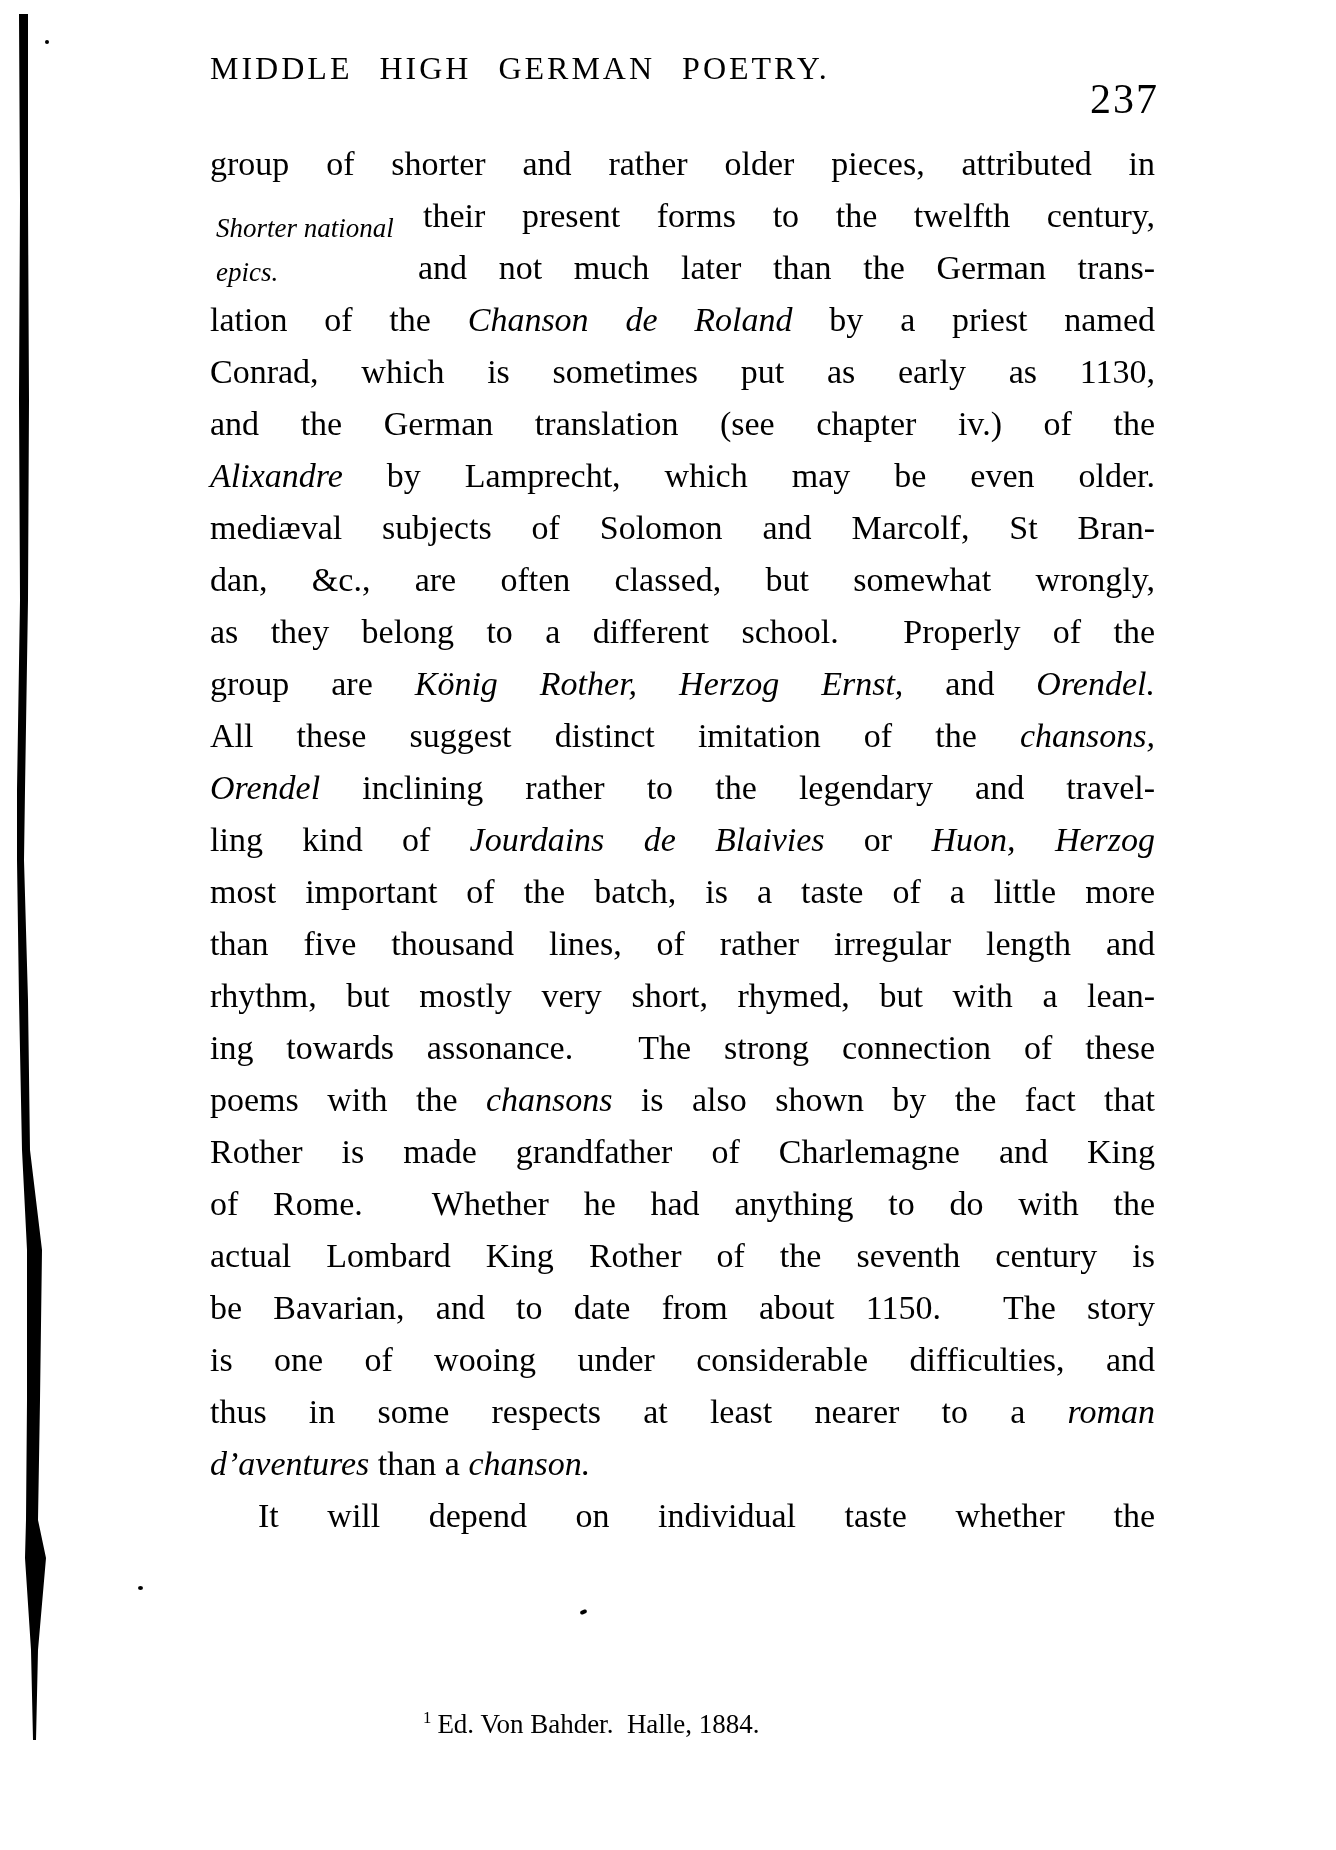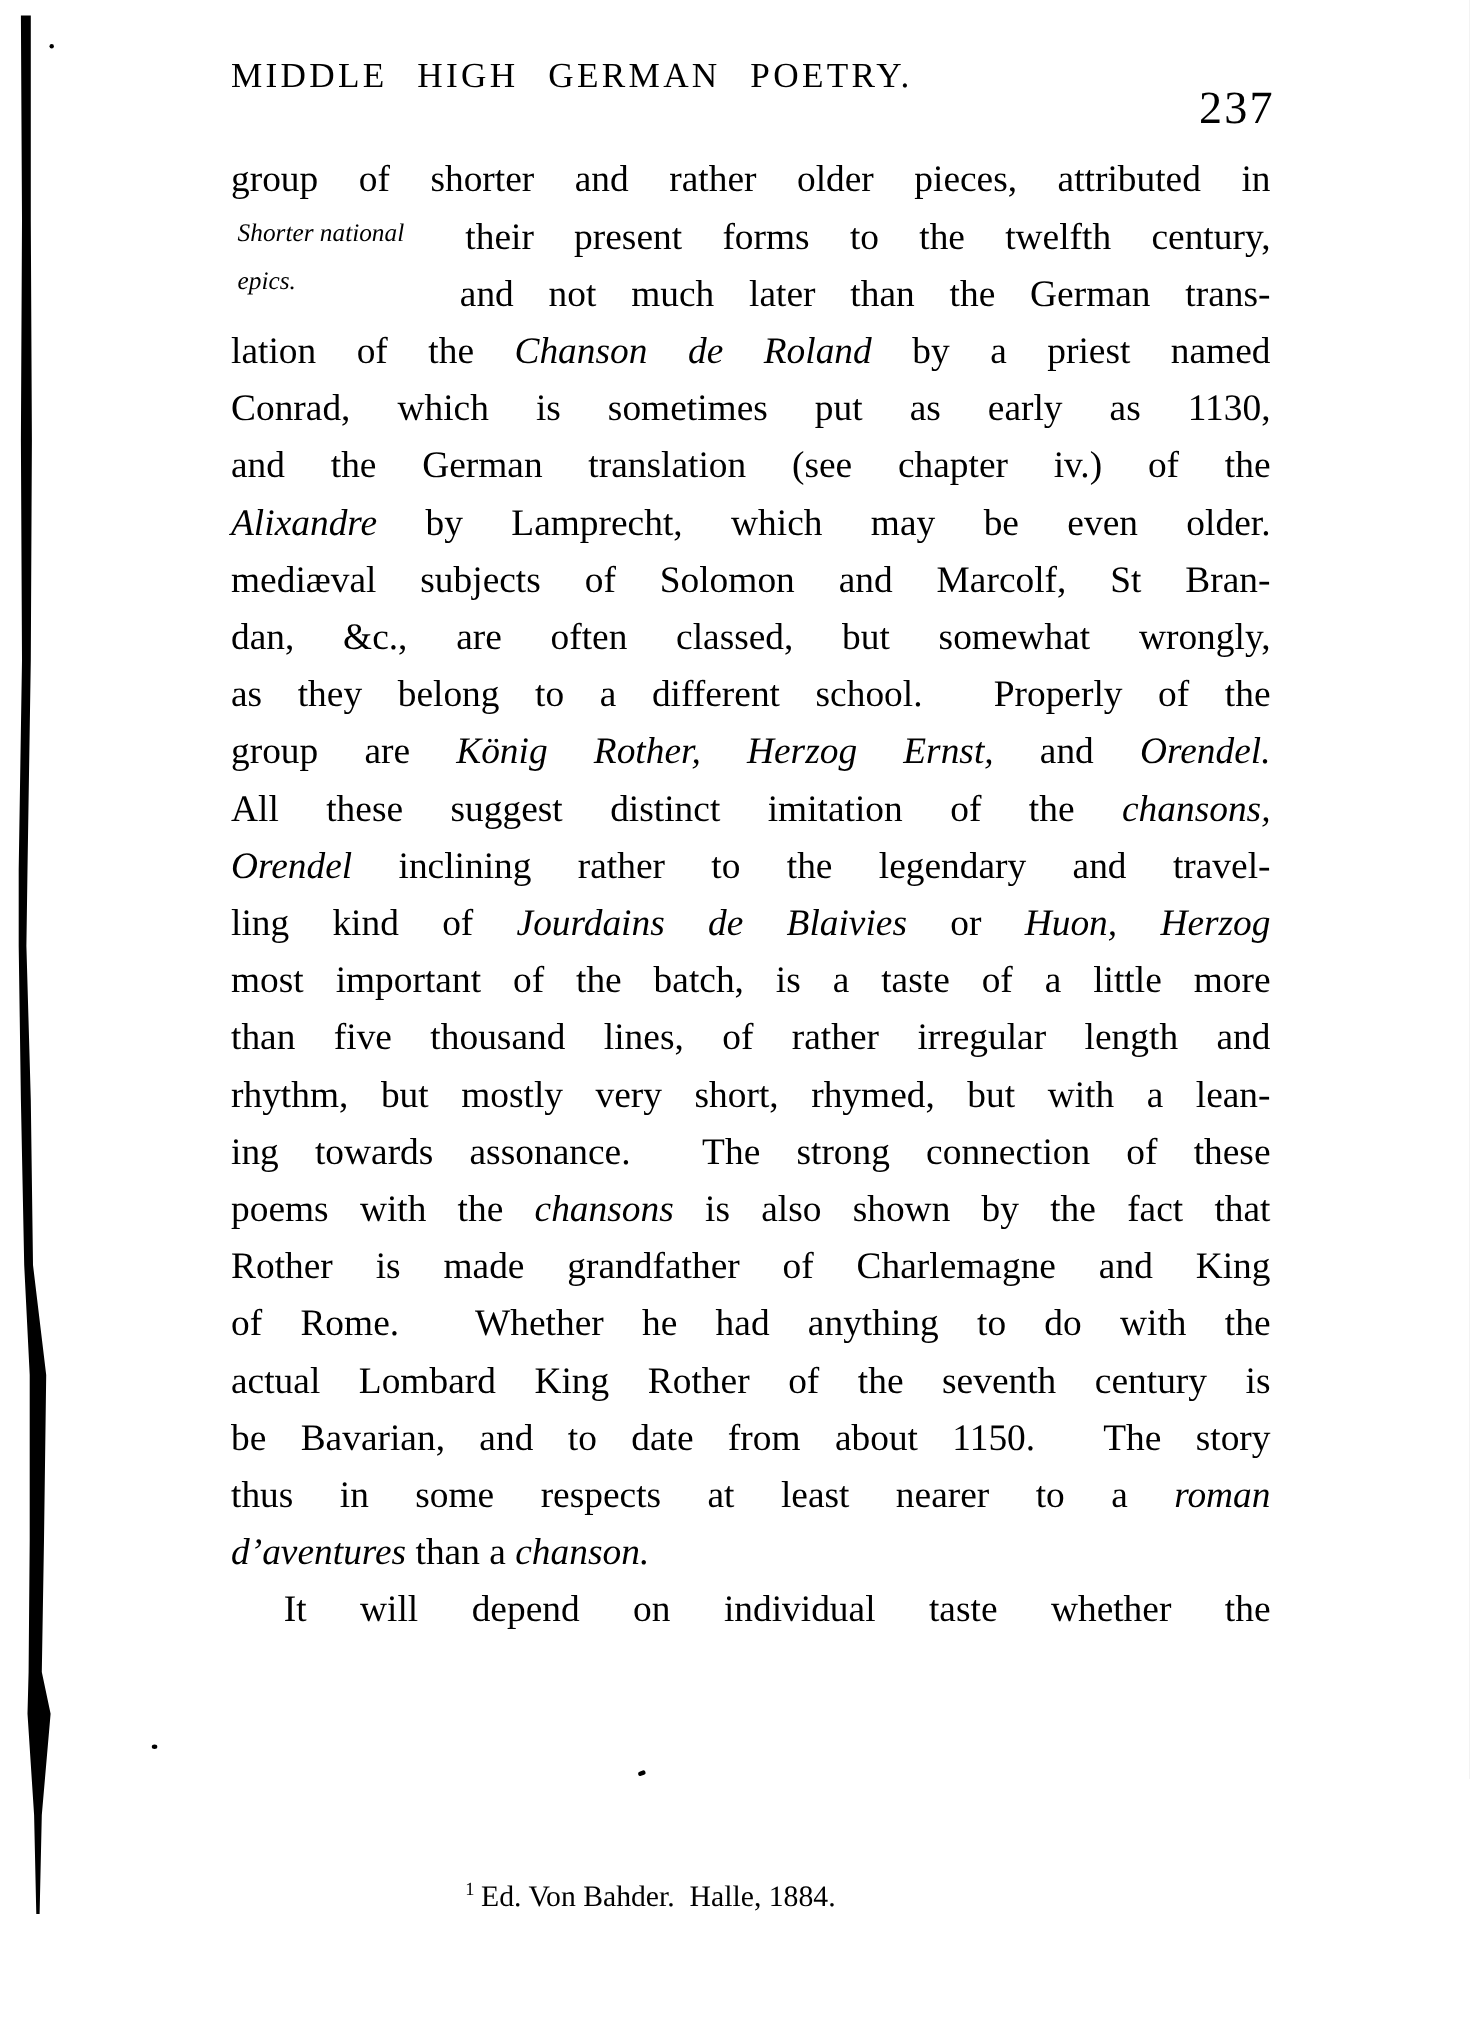--- a/index.html
+++ b/index.html
@@ -49,24 +49,24 @@
     white-space: nowrap;
     overflow: visible;
   }
   .line.no-just { text-align-last: left; }
   .line i { font-style: italic; }
   .line sup { font-size: 58%; line-height: 0; vertical-align: super; }
   
   .margin-note {
     position: absolute;
     left: 216px;
-    top: 190px;
+    top: 206px;
     width: 210px;
     font-style: italic;
-    font-size: 23px;
+    font-size: 27px;
     line-height: 44px;
     white-space: nowrap;
   }
   
   .footnote {
     position: absolute;
     left: 423px;
     top: 1704px;
     font-size: 27px;
     line-height: 40px;
@@ -131,20 +131,21 @@
       <div class="line"><span>ling kind of </span><i>Jourdains de Blaivies</i><span> or </span><i>Huon,</i><span> </span><i>Herzog</i></div>
       <div class="line"><span>most important of the batch, is a taste of a little more</span></div>
       <div class="line"><span>than five thousand lines, of rather irregular length and</span></div>
       <div class="line"><span>rhythm, but mostly very short, rhymed, but with a lean-</span></div>
       <div class="line"><span>ing towards assonance.&nbsp; The strong connection of these</span></div>
       <div class="line"><span>poems with the </span><i>chansons</i><span> is also shown by the fact that</span></div>
       <div class="line"><span>Rother is made grandfather of Charlemagne and King</span></div>
       <div class="line"><span>of Rome.&nbsp; Whether he had anything to do with the</span></div>
       <div class="line"><span>actual Lombard King Rother of the seventh century is</span></div>
       <div class="line"><span>be Bavarian, and to date from about 1150.&nbsp; The story</span></div>
+      <div class="line"><span>is one of wooing under considerable difficulties, and</span></div>
       <div class="line"><span>thus in some respects at least nearer to a </span><i>roman</i></div>
       <div class="line no-just"><i>d’aventures</i><span> than a </span><i>chanson.</i></div>
       <div class="line" style="padding-left: 48px;"><span>It will depend on individual taste whether the</span></div>
     </div>
 
   <div class="footnote">
     <sup>1</sup><span>Ed. Von Bahder.&nbsp; Halle, 1884.</span>
   </div>
 
 </div>

